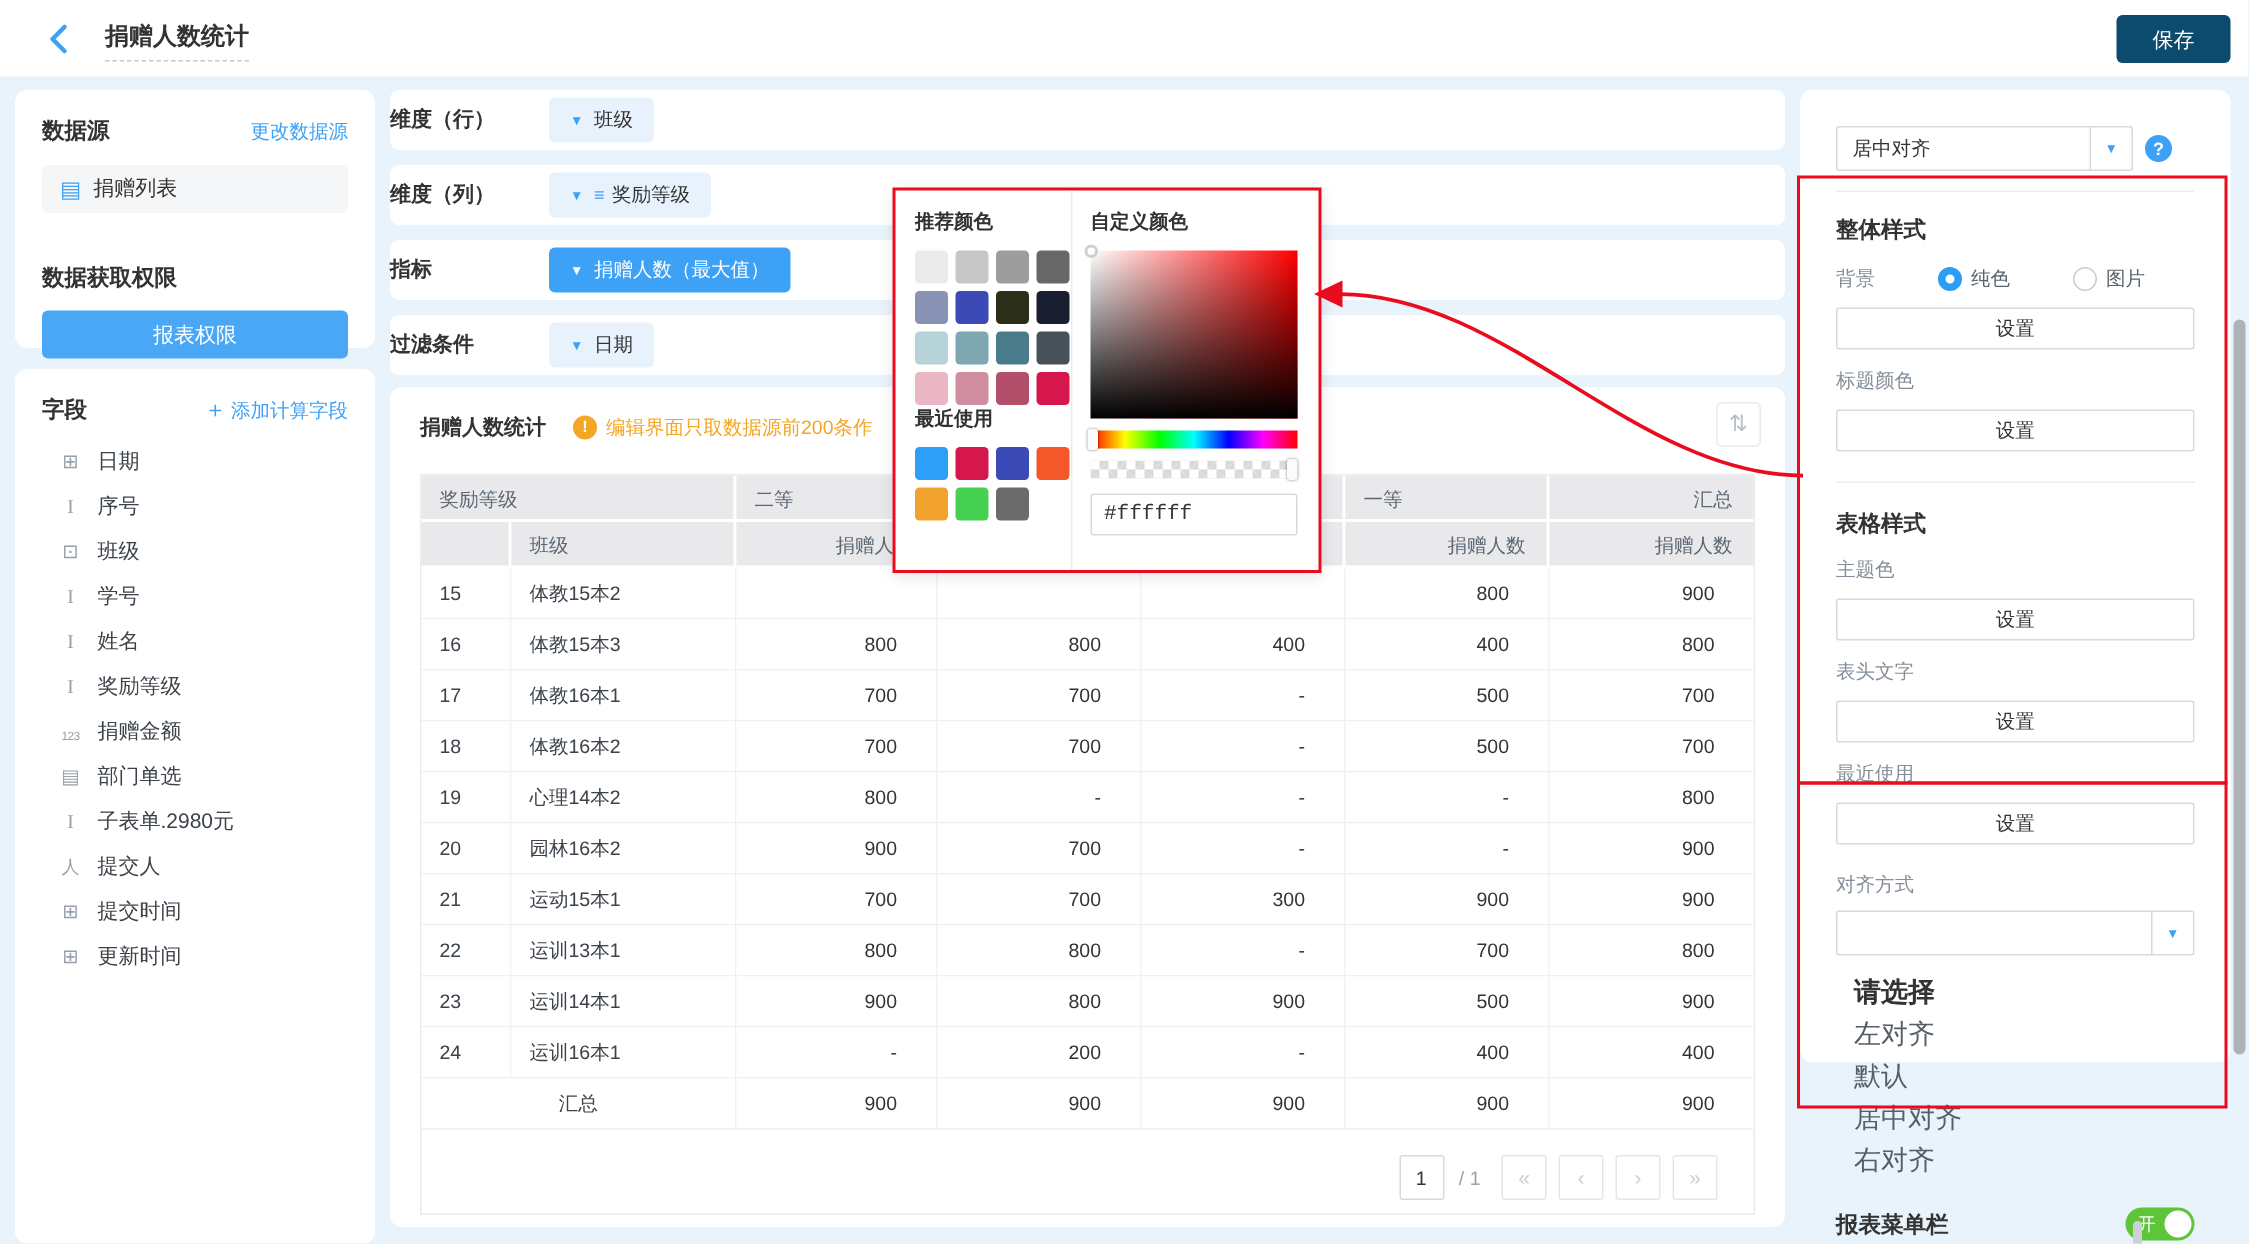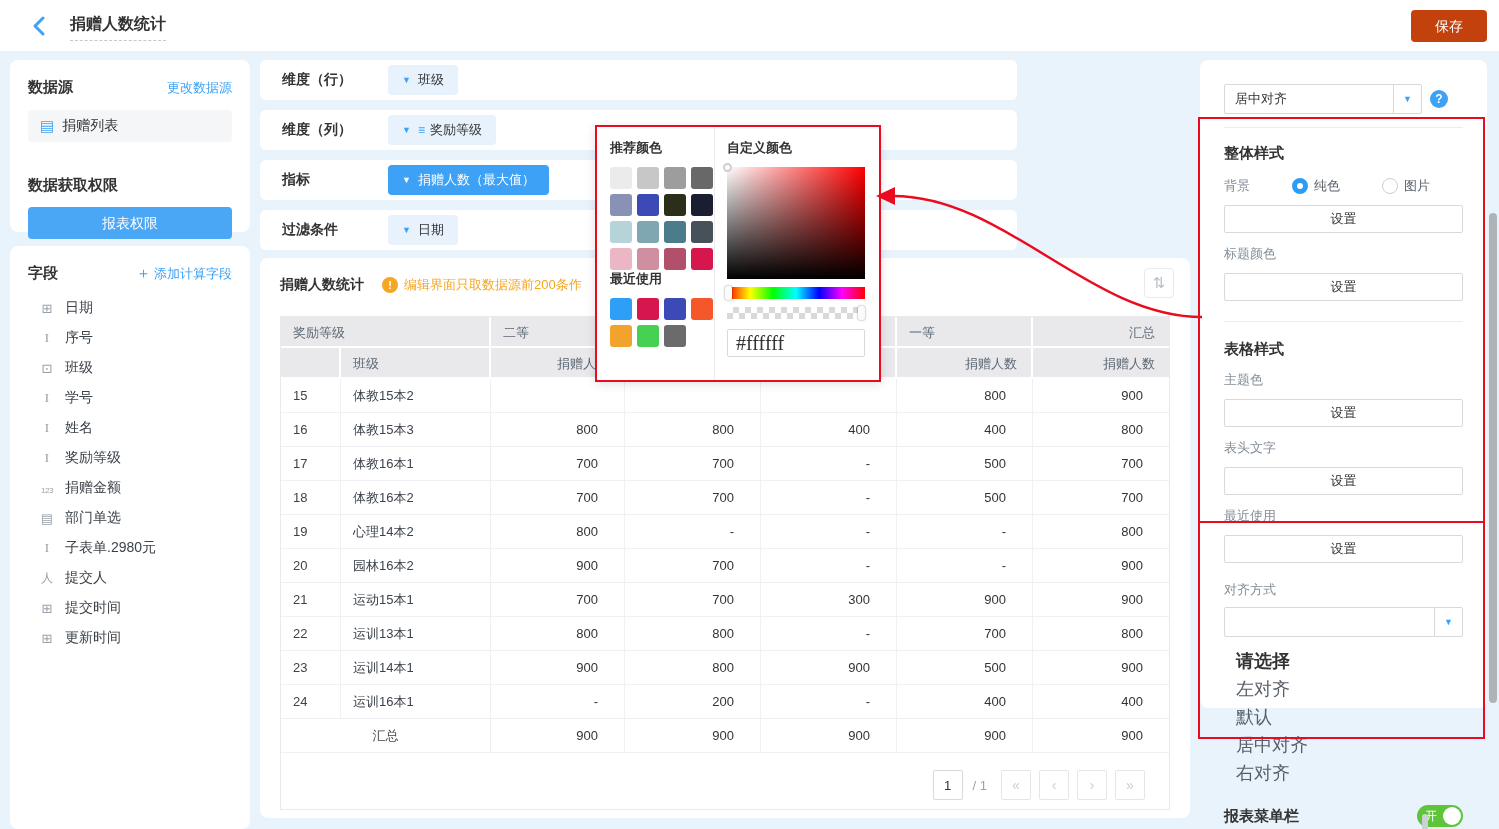--- a/index.html
+++ b/index.html
@@ -6,21 +6,21 @@
   html,body { width:1499px; height:829px; overflow:hidden; }
   body { font-family:"Liberation Sans","DejaVu Sans",sans-serif; font-size:13px; color:#333;
          background:#e9f3fc; position:relative; }
 
   
   .topbar { position:absolute; left:0; top:0; width:1499px; height:52px; background:#fff;
             border-bottom:1px solid #eef1f4; z-index:10; }
   .back-btn { position:absolute; left:28px; top:14px; width:24px; height:24px; cursor:pointer; }
   .page-title { position:absolute; left:70px; top:14px; font-size:16px; font-weight:bold; color:#333;
                 padding-bottom:5px; border-bottom:1px dashed #c3c9cf; }
-  .save-btn { position:absolute; right:12px; top:10px; width:76px; height:32px; background:#c2410c;
+  .save-btn { position:absolute; right:12px; top:10px; width:76px; height:32px; background:#0c4a6e;
               color:#fff; font-size:14px; border:none; border-radius:4px; text-align:center; line-height:32px; }
 
   .panel { position:absolute; background:#fff; border-radius:8px; }
 
   
   .sb-top { left:10px; top:60px; width:240px; height:172px; padding:18px; }
   .sb-row { display:flex; justify-content:space-between; align-items:flex-end; }
   .sec-title { font-size:15px; font-weight:bold; color:#333; }
   .blue-link { color:#3da1f5; font-size:13px; cursor:pointer; }
   .ds-box { margin-top:13px; height:32px; background:#f4f6f8; border-radius:4px; display:flex;
@@ -38,22 +38,22 @@
   .fi { width:18px; margin-right:9px; color:#98a1aa; font-size:13px; text-align:center; flex:none; }
   .icon-calendar::before { content:"⊞"; }
   .icon-text { font-family:"Liberation Serif","DejaVu Serif",serif; }
   .icon-text::before { content:"I"; }
   .icon-select::before { content:"⊡"; }
   .icon-number::before { content:"123"; font-size:8px; letter-spacing:-0.5px; }
   .icon-dept::before { content:"▤"; }
   .icon-person::before { content:"人"; font-size:12px; }
 
   
-  .cfg-row { position:absolute; left:260px; width:757px; height:40px; background:#fff; border-radius:6px;
-             display:flex; align-items:center; padding-left:22px; }
+  .cfg-row { position:absolute; left:260px; width:930px; height:40px; background:#fff; border-radius:6px;
+             display:flex; align-items:center; }
   .cfg-label { width:106px; font-size:14px; font-weight:600; color:#333; flex:none; }
   .tag { display:inline-flex; align-items:center; height:30px; padding:0 14px; border-radius:4px;
          background:#e7f2fd; font-size:13px; color:#333; cursor:pointer; }
   .tag .caret { color:#3da1f5; font-size:9px; margin-right:7px; }
   .tag .list-ic { color:#3da1f5; font-size:12px; margin-right:5px; }
   .tag.solid { background:#3da1f5; color:#fff; }
   .tag.solid .caret { color:#fff; }
 
   
   .table-panel { left:260px; top:258px; width:930px; height:560px; padding:14px 20px; }
@@ -135,21 +135,21 @@
   .hue { position:relative; width:138px; height:12px; margin-top:8px;
          background:linear-gradient(to right,#f00,#ff0,#0f0,#0ff,#00f,#f0f,#f00); }
   .hue-handle { position:absolute; left:-2px; top:-1px; width:7px; height:14px; background:#fbfbfb;
                 border-radius:2px; box-shadow:0 0 2px rgba(0,0,0,.5); }
   .alpha { position:relative; width:138px; height:12px; margin-top:8px; background-color:#fff;
            background-image:linear-gradient(45deg,#d9d9d9 25%,transparent 25%),linear-gradient(-45deg,#d9d9d9 25%,transparent 25%),linear-gradient(45deg,transparent 75%,#d9d9d9 75%),linear-gradient(-45deg,transparent 75%,#d9d9d9 75%);
            background-size:12px 12px; background-position:0 0,0 6px,6px -6px,-6px 0; }
   .alpha-handle { position:absolute; right:0; top:-1px; width:7px; height:14px; background:#fbfbfb;
                   border-radius:2px; box-shadow:0 0 2px rgba(0,0,0,.5); }
   .hex-input { width:138px; height:28px; margin-top:10px; border:1px solid #d9d9d9; border-radius:2px;
-               padding-left:8px; font-size:20px; color:#333; font-family:Liberation Serif, serif; }
+               padding-left:8px; font-size:14px; color:#333; font-family:Liberation Mono, monospace; }
 
   
   .red-box { position:absolute; border:2px solid #ea0b1e; z-index:55; pointer-events:none; }
   .rb-1 { left:1198px; top:117px; width:287px; height:406px; }
   .rb-2 { left:1198px; top:521px; width:287px; height:218px; }
   .arrow-svg { position:absolute; left:0; top:0; width:1499px; height:829px; z-index:60; pointer-events:none; }
   .main-scrollbar { position:absolute; left:1489px; top:213px; width:8px; height:490px; background:#aeb3b8;
                     border-radius:4px; z-index:70; cursor:pointer; }
   .tbl-scrollbar { position:absolute; left:1162px; top:556px; width:6px; height:92px; background:#ccd1d6;
                    border-radius:3px; z-index:20; cursor:pointer; }

